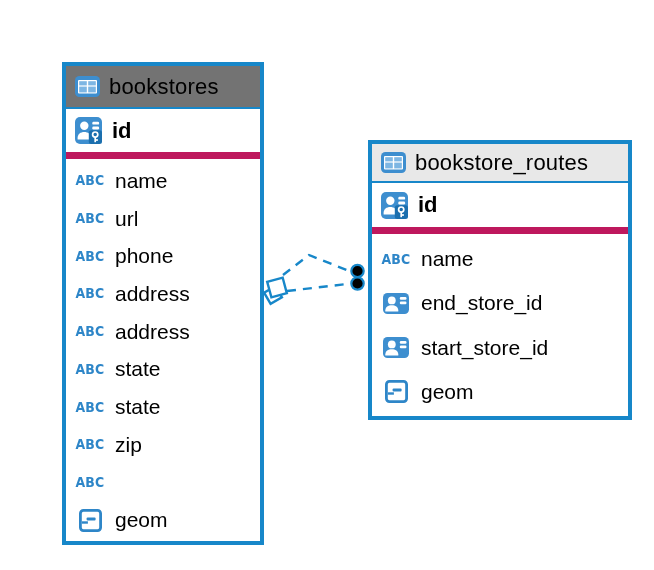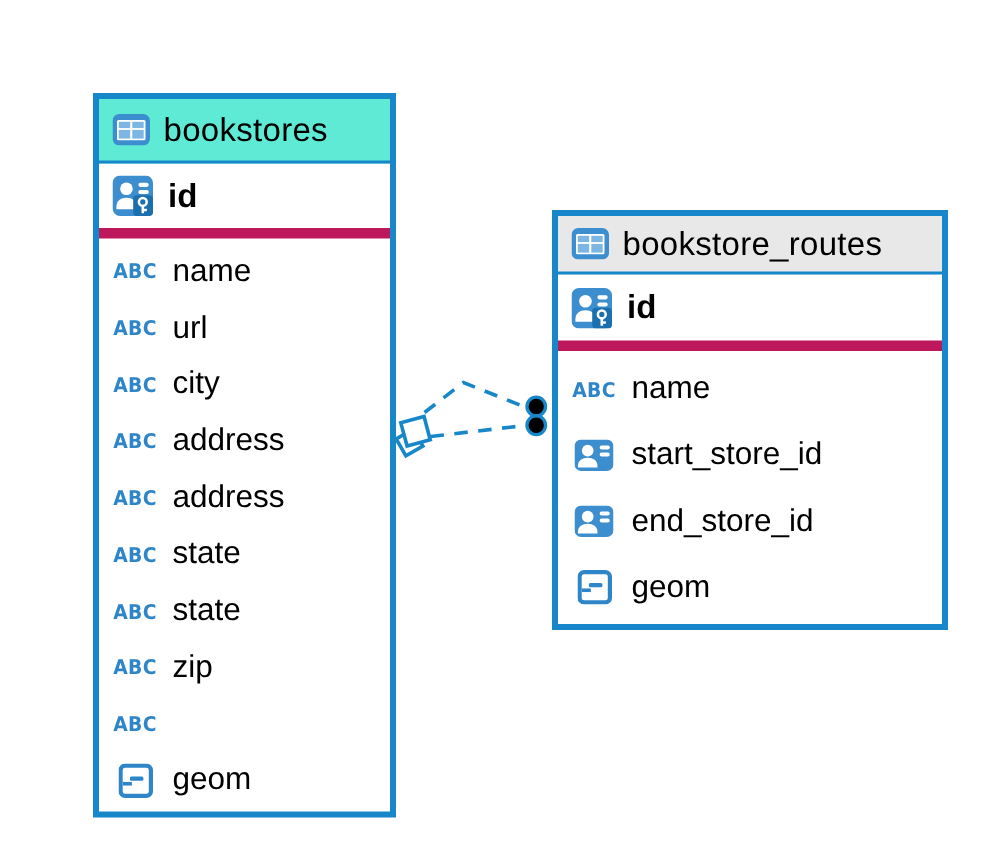--- a/index.html
+++ b/index.html
@@ -16,21 +16,21 @@
     display:flex;flex-direction:column;
   }
   #table-bookstores{left:62px;top:62px;width:202px;height:483px;}
   #table-routes{left:368px;top:140px;width:264px;height:280px;}
 
   .t-header{
     display:flex;align-items:center;gap:8px;padding:0 8px;
     border-bottom:2px solid #1787c9;flex:0 0 auto;
     font-size:22px;letter-spacing:.2px;
   }
-  #table-bookstores .t-header{height:41px;background:#5eead4;}
+  #table-bookstores .t-header{height:41px;background:#737373;}
   #table-routes .t-header{height:37px;background:#e8e8e8;}
 
   .pk-row{
     display:flex;align-items:center;gap:8px;padding:0 6px;
     border-bottom:7px solid #be185d;flex:0 0 auto;
     font-weight:bold;font-size:22px;
   }
   #table-bookstores .pk-row{height:43px;}
   #table-routes .pk-row{height:44px;}
 
@@ -113,21 +113,21 @@
       <div class="col-row">
         <span class="icon-slot abc-text">ABC</span>
         <span>name</span>
       </div>
       <div class="col-row">
         <span class="icon-slot abc-text">ABC</span>
         <span>url</span>
       </div>
       <div class="col-row">
         <span class="icon-slot abc-text">ABC</span>
-        <span>city</span>
+        <span>phone</span>
       </div>
       <div class="col-row">
         <span class="icon-slot abc-text">ABC</span>
         <span>address</span>
       </div>
       <div class="col-row">
         <span class="icon-slot abc-text">ABC</span>
         <span>address</span>
       </div>
       <div class="col-row">
@@ -177,29 +177,29 @@
       <div class="col-row">
         <span class="icon-slot abc-text">ABC</span>
         <span>name</span>
       </div>
       <div class="col-row">
         <span class="icon-slot">
           <svg width="26" height="21" viewBox="0 0 26 21">
               <use href="#svg-fk-icon"></use>
             </svg>
         </span>
-        <span>start_store_id</span>
+        <span>end_store_id</span>
       </div>
       <div class="col-row">
         <span class="icon-slot">
           <svg width="26" height="21" viewBox="0 0 26 21">
               <use href="#svg-fk-icon"></use>
             </svg>
         </span>
-        <span>end_store_id</span>
+        <span>start_store_id</span>
       </div>
       <div class="col-row">
         <span class="icon-slot">
           <svg width="23" height="23" viewBox="0 0 23 23">
               <use href="#svg-geom-icon"></use>
             </svg>
         </span>
         <span>geom</span>
       </div>
     </div>

